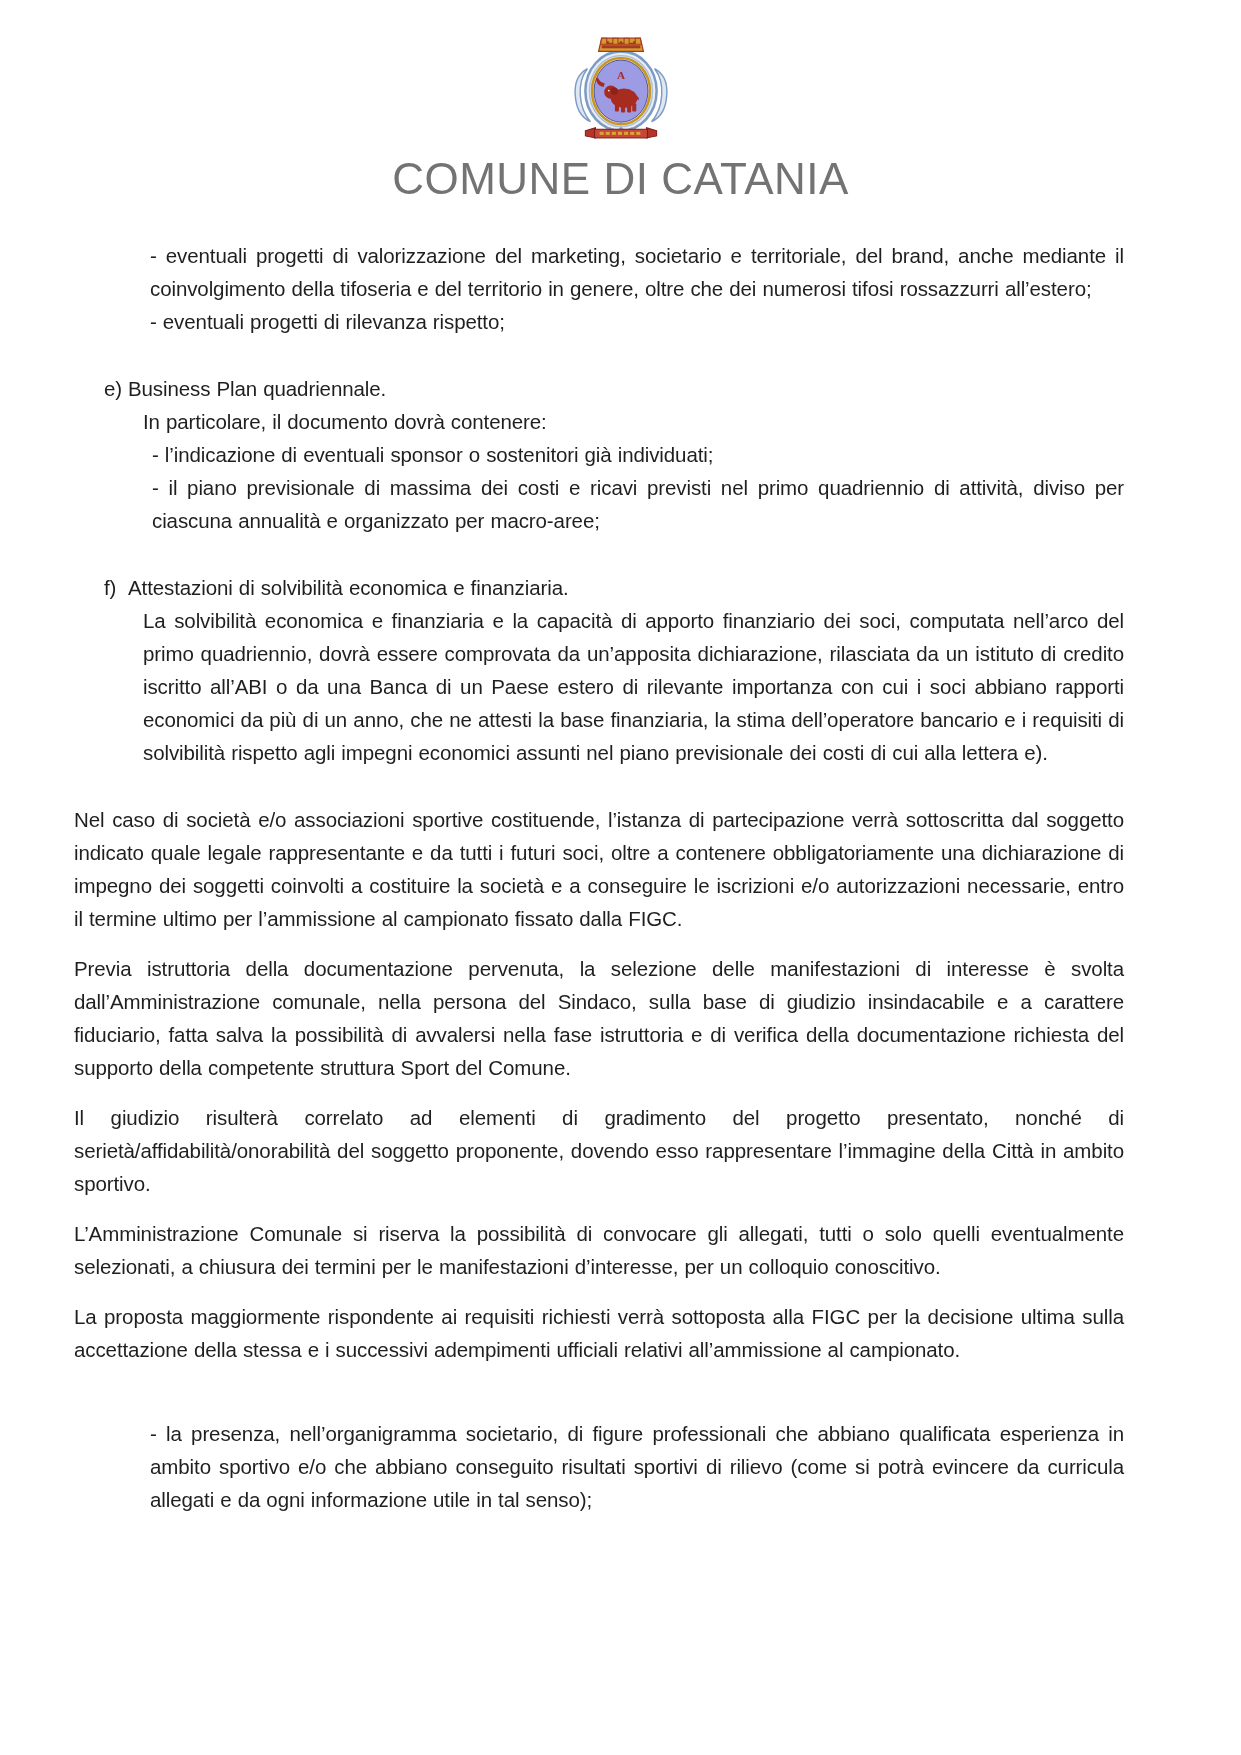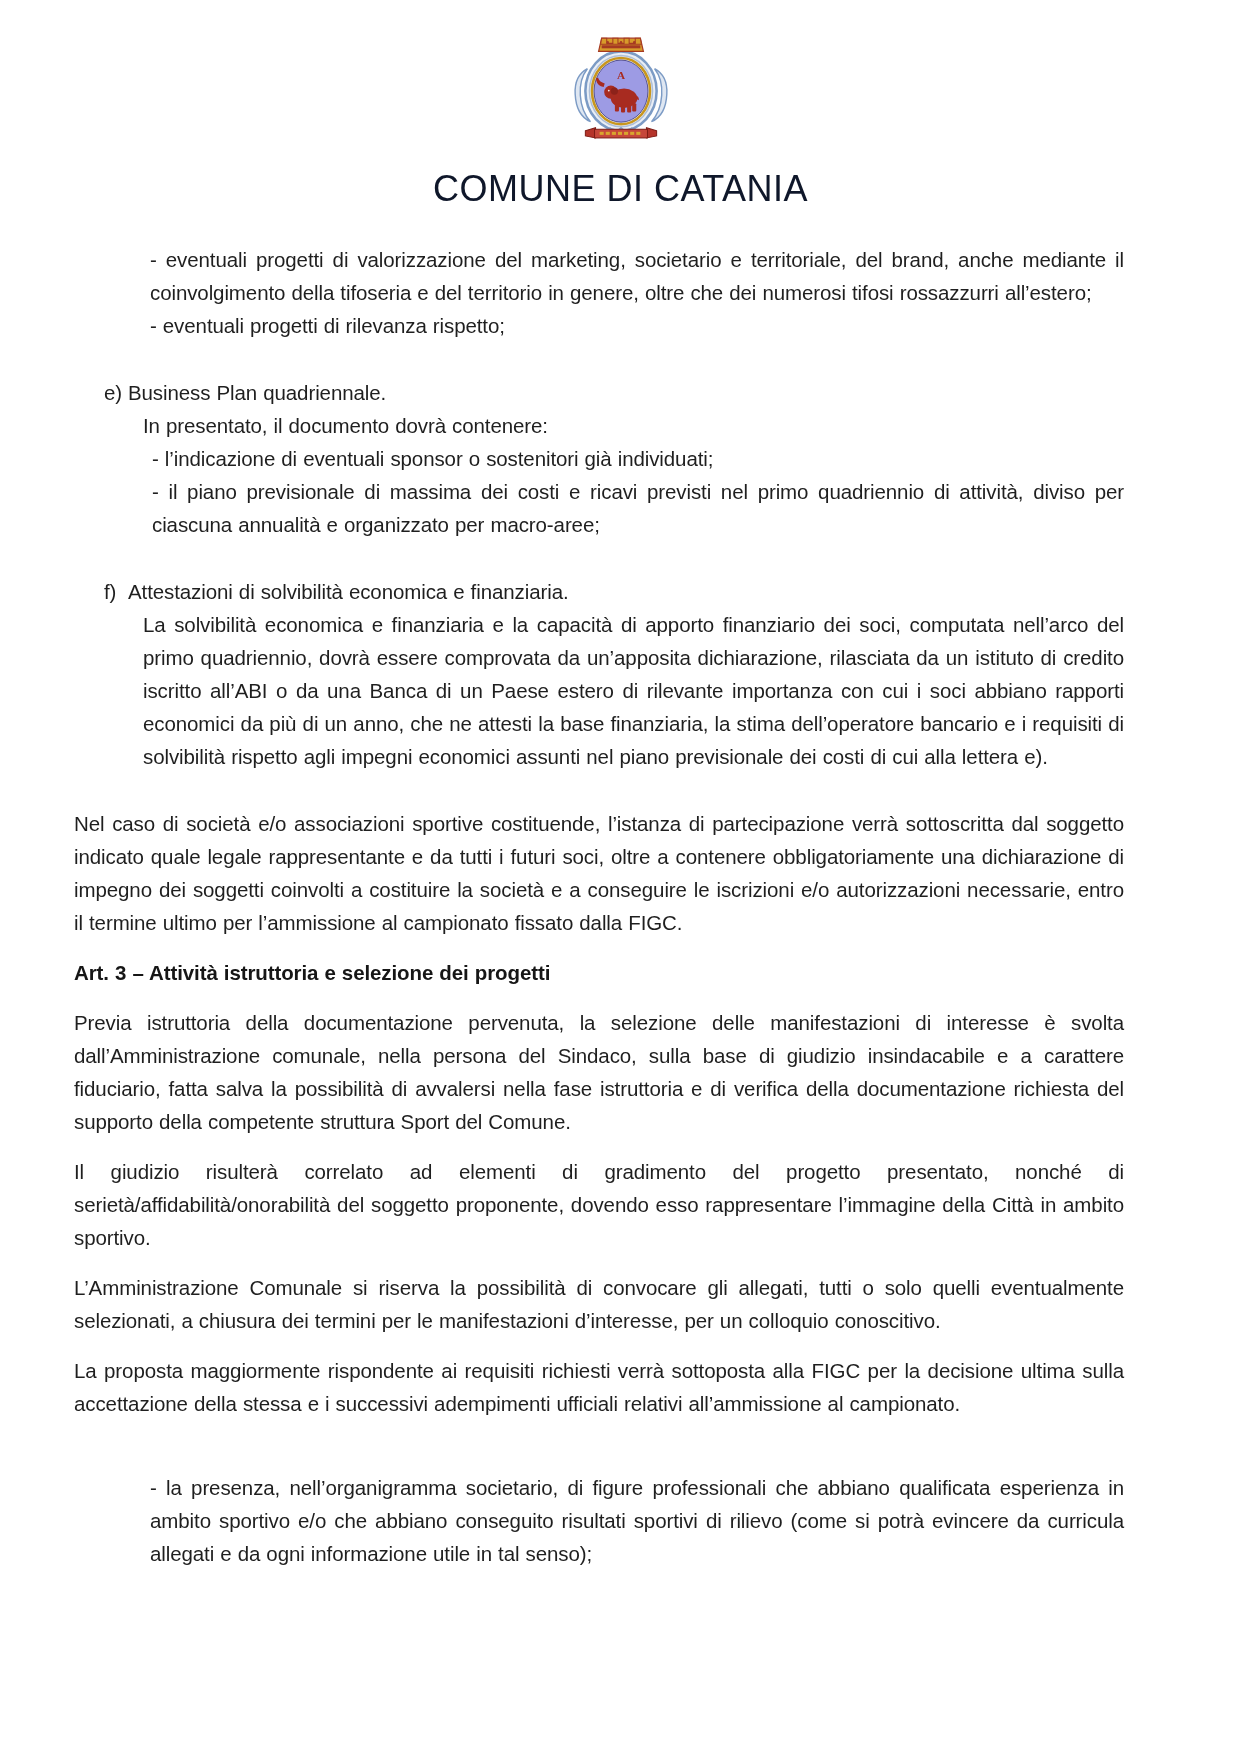--- a/index.html
+++ b/index.html
@@ -9,24 +9,24 @@
     font-family:"Liberation Sans", sans-serif;
     color:#1f1f1f;
     position:relative;
     overflow:hidden;
   }
   .page { width:1241px; height:1755px; background:#fff; }
 
   .doc-header { padding-top:30px; text-align:center; }
   .crest-wrap { display:inline-block; line-height:0; }
   .doc-title {
-    margin-top:22px;
-    font-size:36px;
+    margin-top:8px;
+    font-size:44px;
     font-weight:400;
-    color:#0f172a;
+    color:#737373;
     letter-spacing:0.5px;
     line-height:1.15;
   }
 
   .content {
     margin:34px 117px 0 74px;
     font-size:20.5px;
     line-height:33px;
     letter-spacing:-0.1px;
     word-spacing:0.5px;
@@ -121,37 +121,36 @@
 
     <div class="indent-d just">- eventuali progetti di valorizzazione del marketing, societario e territoriale, del brand, anche mediante il coinvolgimento della tifoseria e del territorio in genere, oltre che dei numerosi tifosi rossazzurri all’estero;</div>
     <div class="indent-d">- eventuali progetti di rilevanza rispetto;</div>
 
     <div class="gap-block"></div>
 
     <div class="letter-item-row">
       <span class="letter-label">e)</span>
       <span class="letter-title">Business Plan quadriennale.</span>
     </div>
-    <div class="item-lead">In presentato, il documento dovrà contenere:</div>
+    <div class="item-lead">In particolare, il documento dovrà contenere:</div>
     <div class="item-points">- l’indicazione di eventuali sponsor o sostenitori già individuati;</div>
     <div class="item-points just">- il piano previsionale di massima dei costi e ricavi previsti nel primo quadriennio di attività, diviso per ciascuna annualità e organizzato per macro-aree;</div>
 
     <div class="gap-block"></div>
 
     <div class="letter-item-row">
       <span class="letter-label">f)</span>
       <span class="letter-title">Attestazioni di solvibilità economica e finanziaria.</span>
     </div>
     <div class="item-body just">La solvibilità economica e finanziaria e la capacità di apporto finanziario dei soci, computata nell’arco del primo quadriennio, dovrà essere comprovata da un’apposita dichiarazione, rilasciata da un istituto di credito iscritto all’ABI o da una Banca di un Paese estero di rilevante importanza con cui i soci abbiano rapporti economici da più di un anno, che ne attesti la base finanziaria, la stima dell’operatore bancario e i requisiti di solvibilità rispetto agli impegni economici assunti nel piano previsionale dei costi di cui alla lettera e).</div>
 
     <div class="gap-block"></div>
 
     <p class="para just">Nel caso di società e/o associazioni sportive costituende, l’istanza di partecipazione verrà sottoscritta dal soggetto indicato quale legale rappresentante e da tutti i futuri soci, oltre a contenere obbligatoriamente una dichiarazione di impegno dei soggetti coinvolti a costituire la società e a conseguire le iscrizioni e/o autorizzazioni necessarie, entro il termine ultimo per l’ammissione al campionato fissato dalla FIGC.</p>
 
-    <p class="heading">Art. 3 – Attività istruttoria e selezione dei progetti</p>
 
     <p class="para just">Previa istruttoria della documentazione pervenuta, la selezione delle manifestazioni di interesse è svolta dall’Amministrazione comunale, nella persona del Sindaco, sulla base di giudizio insindacabile e a carattere fiduciario, fatta salva la possibilità di avvalersi nella fase istruttoria e di verifica della documentazione richiesta del supporto della competente struttura Sport del Comune.</p>
 
     <p class="para just">Il giudizio risulterà correlato ad elementi di gradimento del progetto presentato, nonché di serietà/affidabilità/onorabilità del soggetto proponente, dovendo esso rappresentare l’immagine della Città in ambito sportivo.</p>
 
     <p class="para just">L’Amministrazione Comunale si riserva la possibilità di convocare gli allegati, tutti o solo quelli eventualmente selezionati, a chiusura dei termini per le manifestazioni d’interesse, per un colloquio conoscitivo.</p>
 
     <p class="para just">La proposta maggiormente rispondente ai requisiti richiesti verrà sottoposta alla FIGC per la decisione ultima sulla accettazione della stessa e i successivi adempimenti ufficiali relativi all’ammissione al campionato.</p>
 
 

